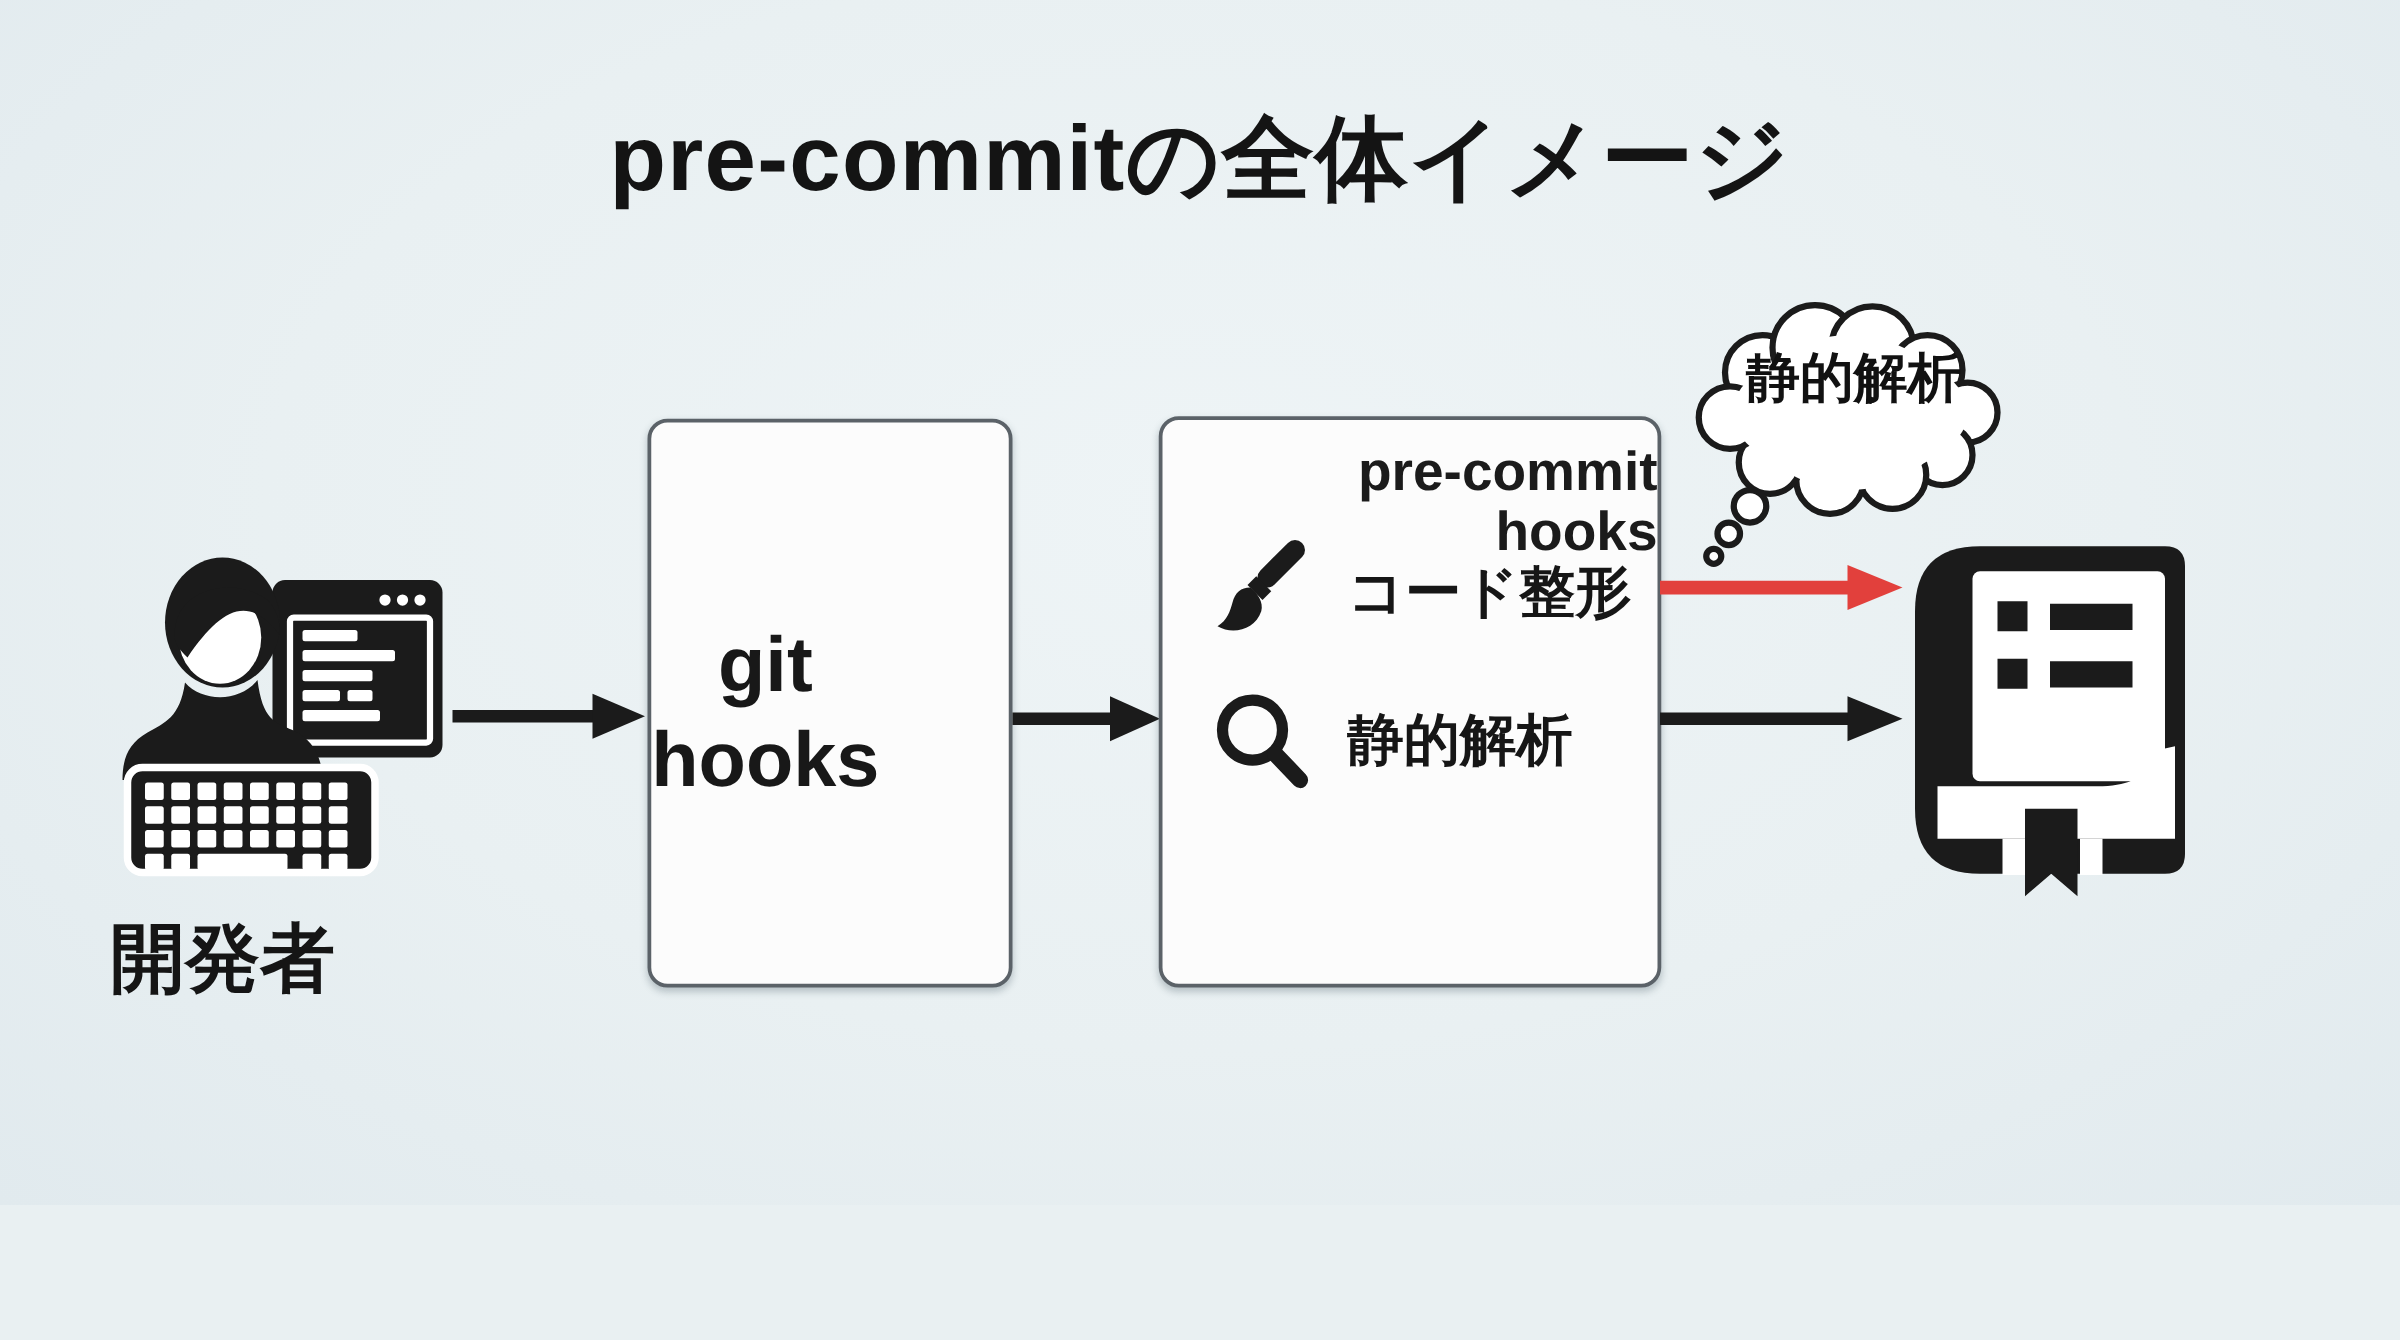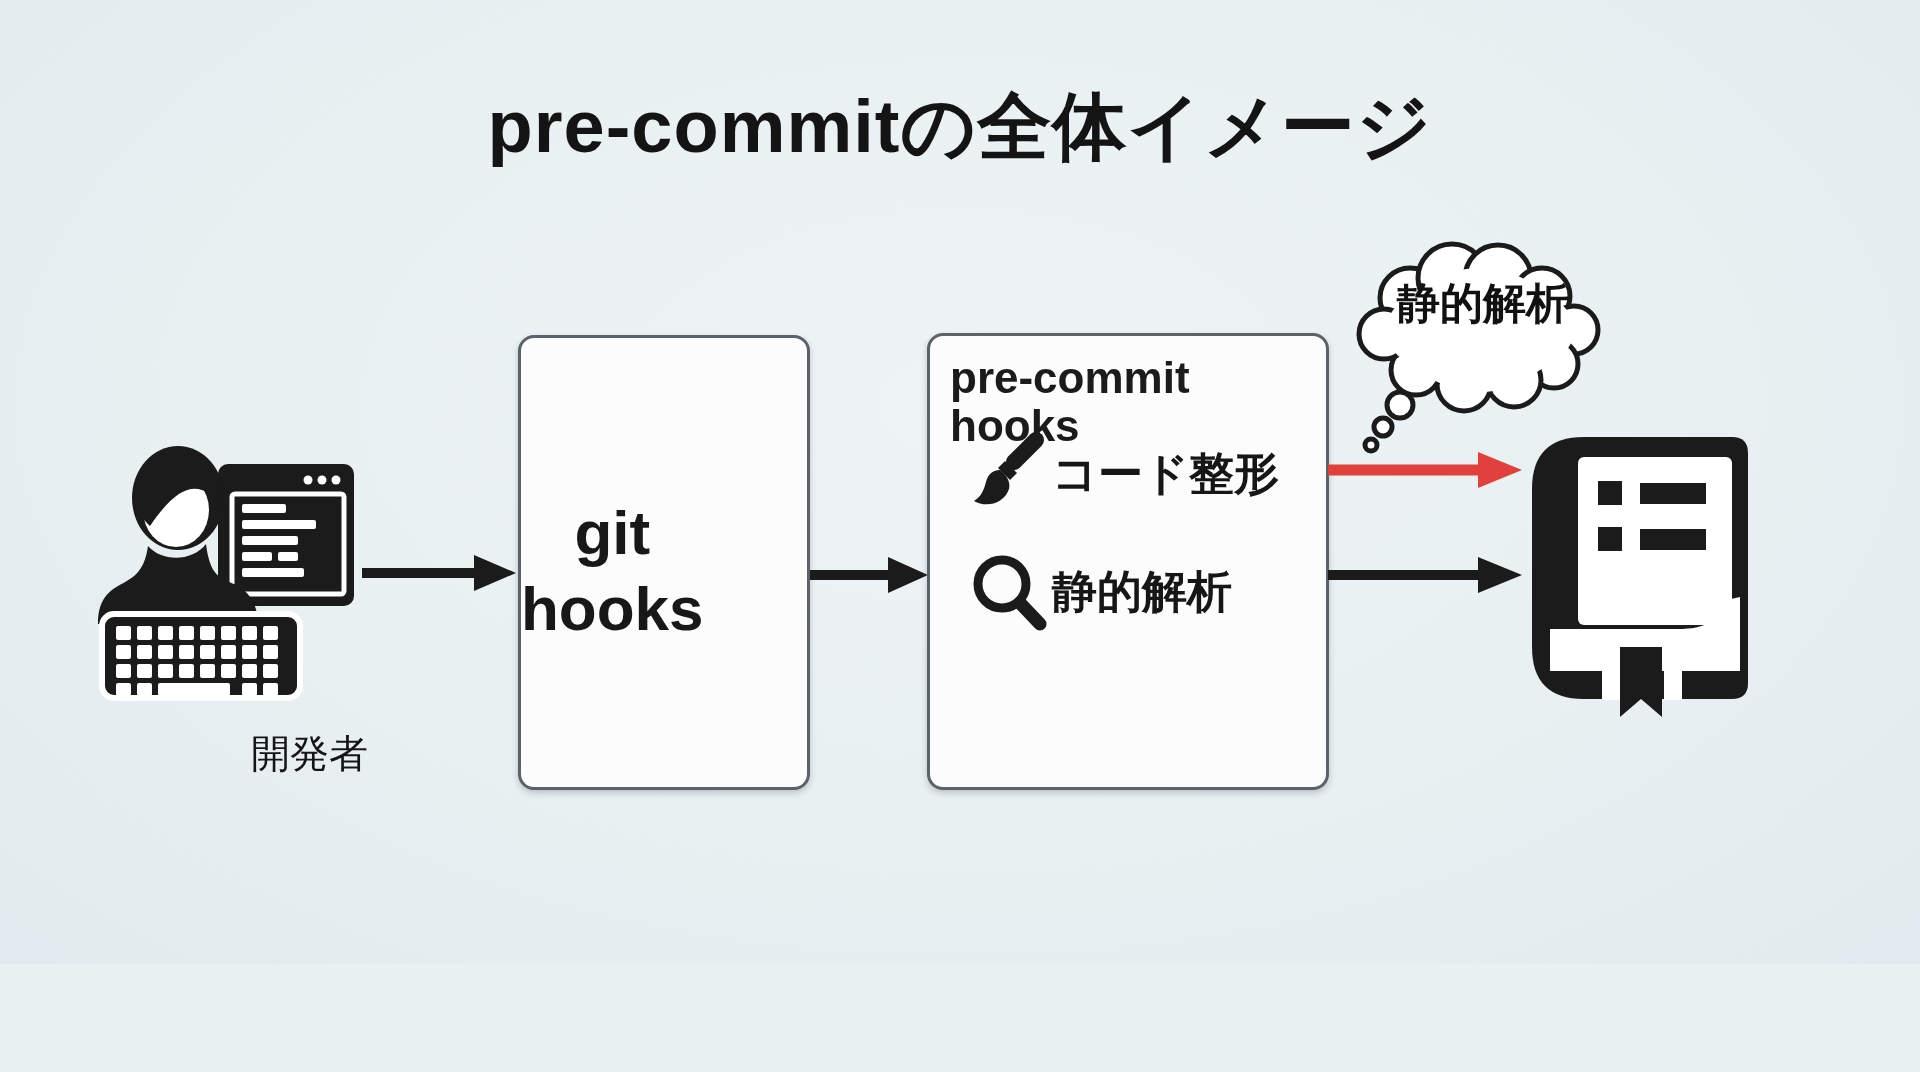--- a/index.html
+++ b/index.html
@@ -14,47 +14,47 @@
     overflow:hidden;
     background:radial-gradient(ellipse at 50% 42%, #eef4f6 0%, var(--background,#e9f0f2) 55%, #e1eaee 100%);
   }
   .title{
     position:absolute;left:0;top:78px;width:1920px;
     text-align:center;
     font-size:74px;font-weight:700;letter-spacing:1px;
     color:#141414;
   }
   .node-label{
-    position:absolute;text-align:right;
-    font-size:39px;font-weight:400;color:#151515;
+    position:absolute;text-align:left;
+    font-size:60px;font-weight:700;color:#151515;
     line-height:1.15;
   }
   .box{
     position:absolute;
     background:var(--box-fill,#fcfcfc);
     border:3px solid var(--box-border,#5b6268);
     border-radius:16px;
     box-shadow:0 3px 6px rgba(55,75,85,.28);
     box-sizing:border-box;
   }
   .git-box{left:518px;top:335px;width:292px;height:455px;
     display:flex;align-items:center;justify-content:flex-start;}
   .git-text{
     text-align:center;font-size:62px;font-weight:700;line-height:1.22;color:#181818;
     margin-top:16px;
   }
   .git-text span{display:block;}
   .hooks-box{left:927px;top:333px;width:402px;height:457px;}
   .hooks-title{
-    text-align:left;margin-top:18px;
+    text-align:right;margin-top:18px;
     font-size:44px;font-weight:700;color:#1b1b1b;line-height:1.1;padding-left:20px;
   }
   .hook-row{
     position:absolute;left:36px;height:96px;width:340px;
-    display:flex;align-items:center;
+    display:flex;align-items:center;gap:26px;
   }
   .hook-row .hook-label{font-size:45px;font-weight:700;color:#161616;white-space:nowrap;}
   .row-0{top:90px;}
   .row-1{top:208px;}
   .row-2{top:326px;}
   svg{position:absolute;display:block;}
   svg.inflow{position:static;flex:0 0 auto;}
   .arrow line{stroke:var(--ink,#1b1b1b);stroke-width:10;}
   .arrow polygon{fill:var(--ink,#1b1b1b);}
   .arrow.red line{stroke:var(--arrow-red,#e2403c);stroke-width:11;}

